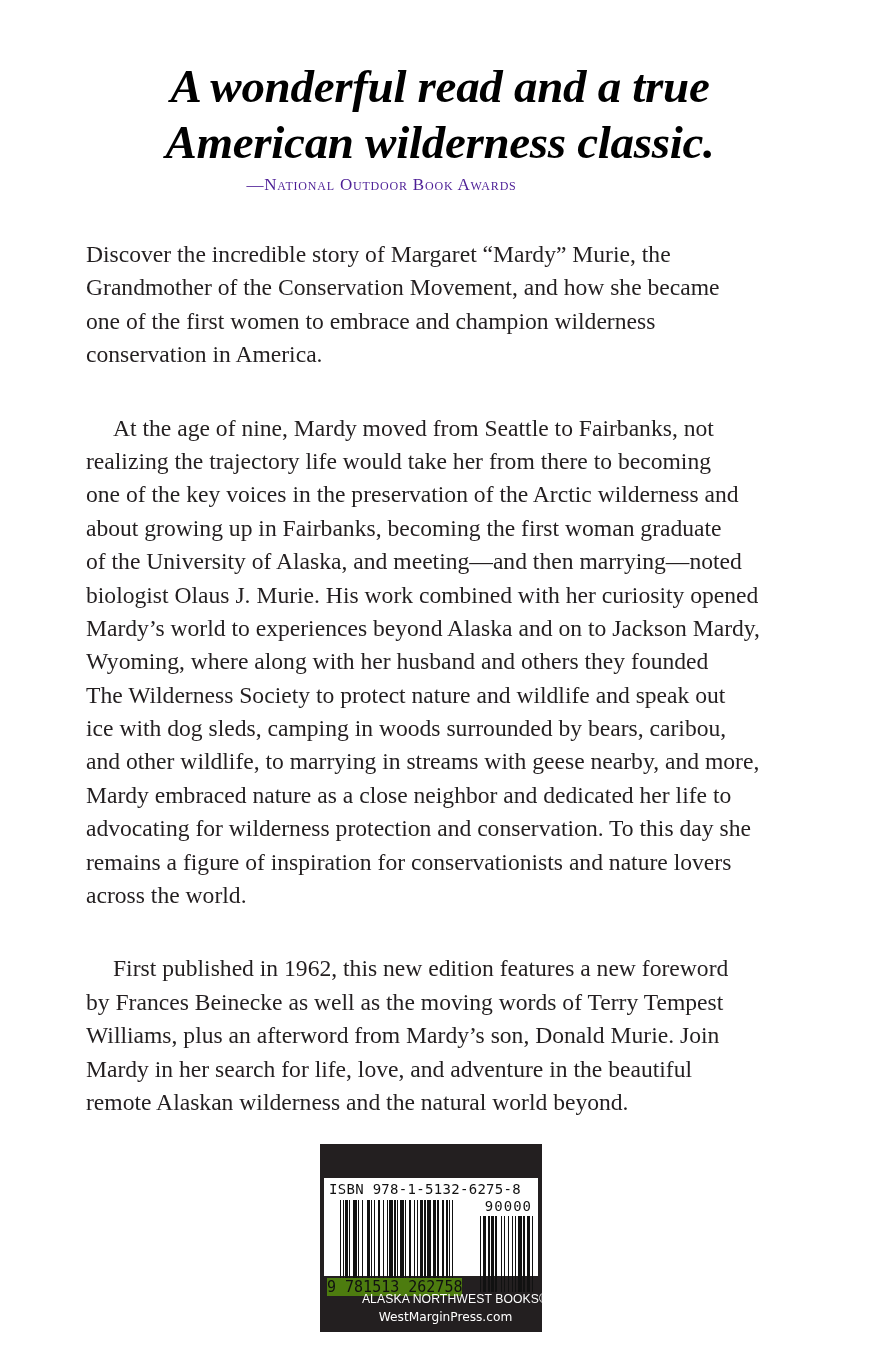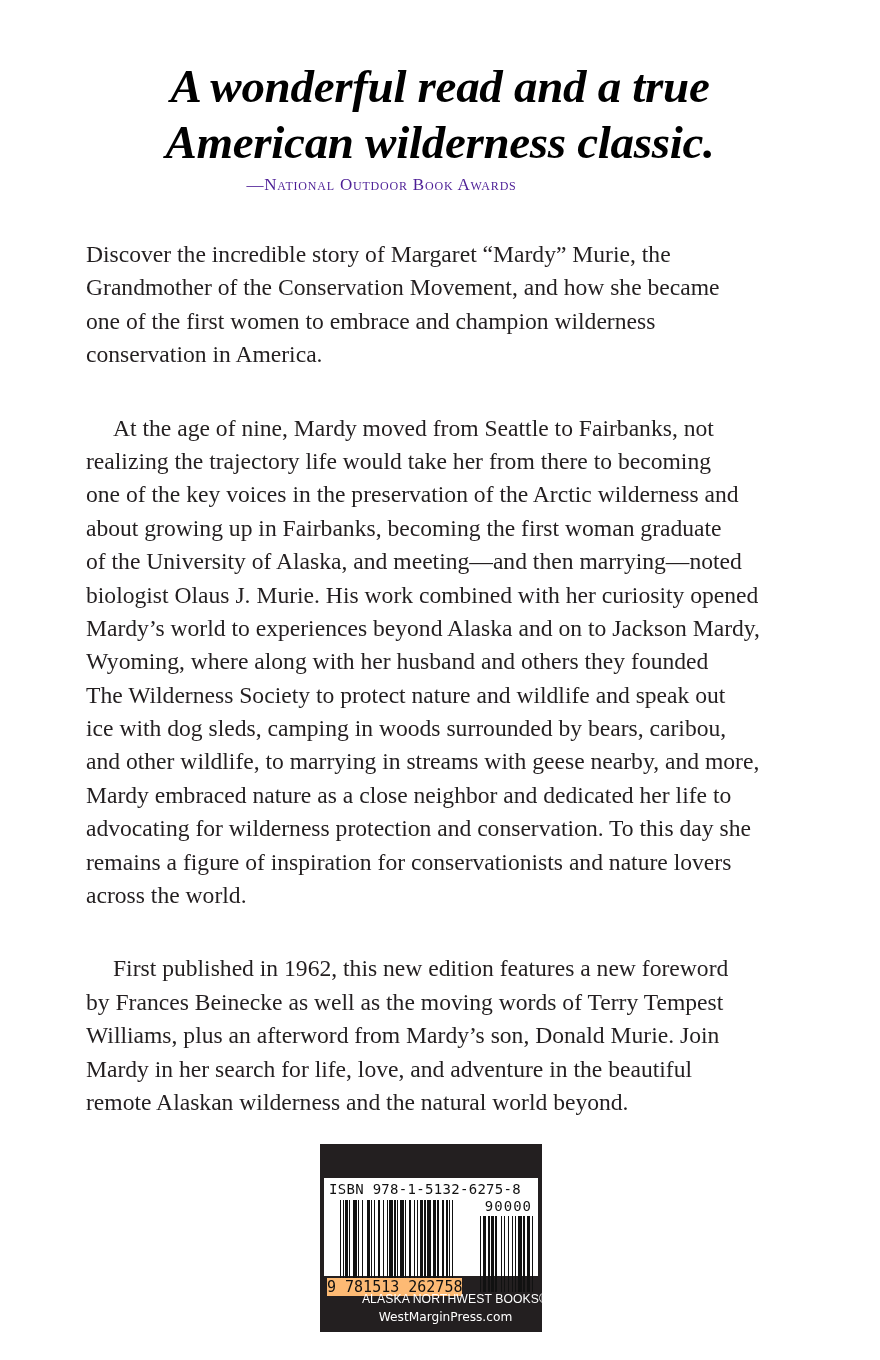--- a/index.html
+++ b/index.html
@@ -128,21 +128,21 @@
       position: absolute;
       left: 3px;
       top: 100px;
       font-family: "DejaVu Sans Mono", "Liberation Mono", monospace;
       font-size: 15px;
       color: #111;
       white-space: nowrap;
       background: transparent;
     }
     .ean-text span {
-      background: #fdba74;
+      background: #4d7c0f;
     }
     .publisher {
       position: absolute;
       left: 0;
       width: 222px;
       top: 148px;
       text-align: center;
       font-family: Liberation Sans, sans-serif;
       font-size: 12.2px;
       color: #ffffff;

